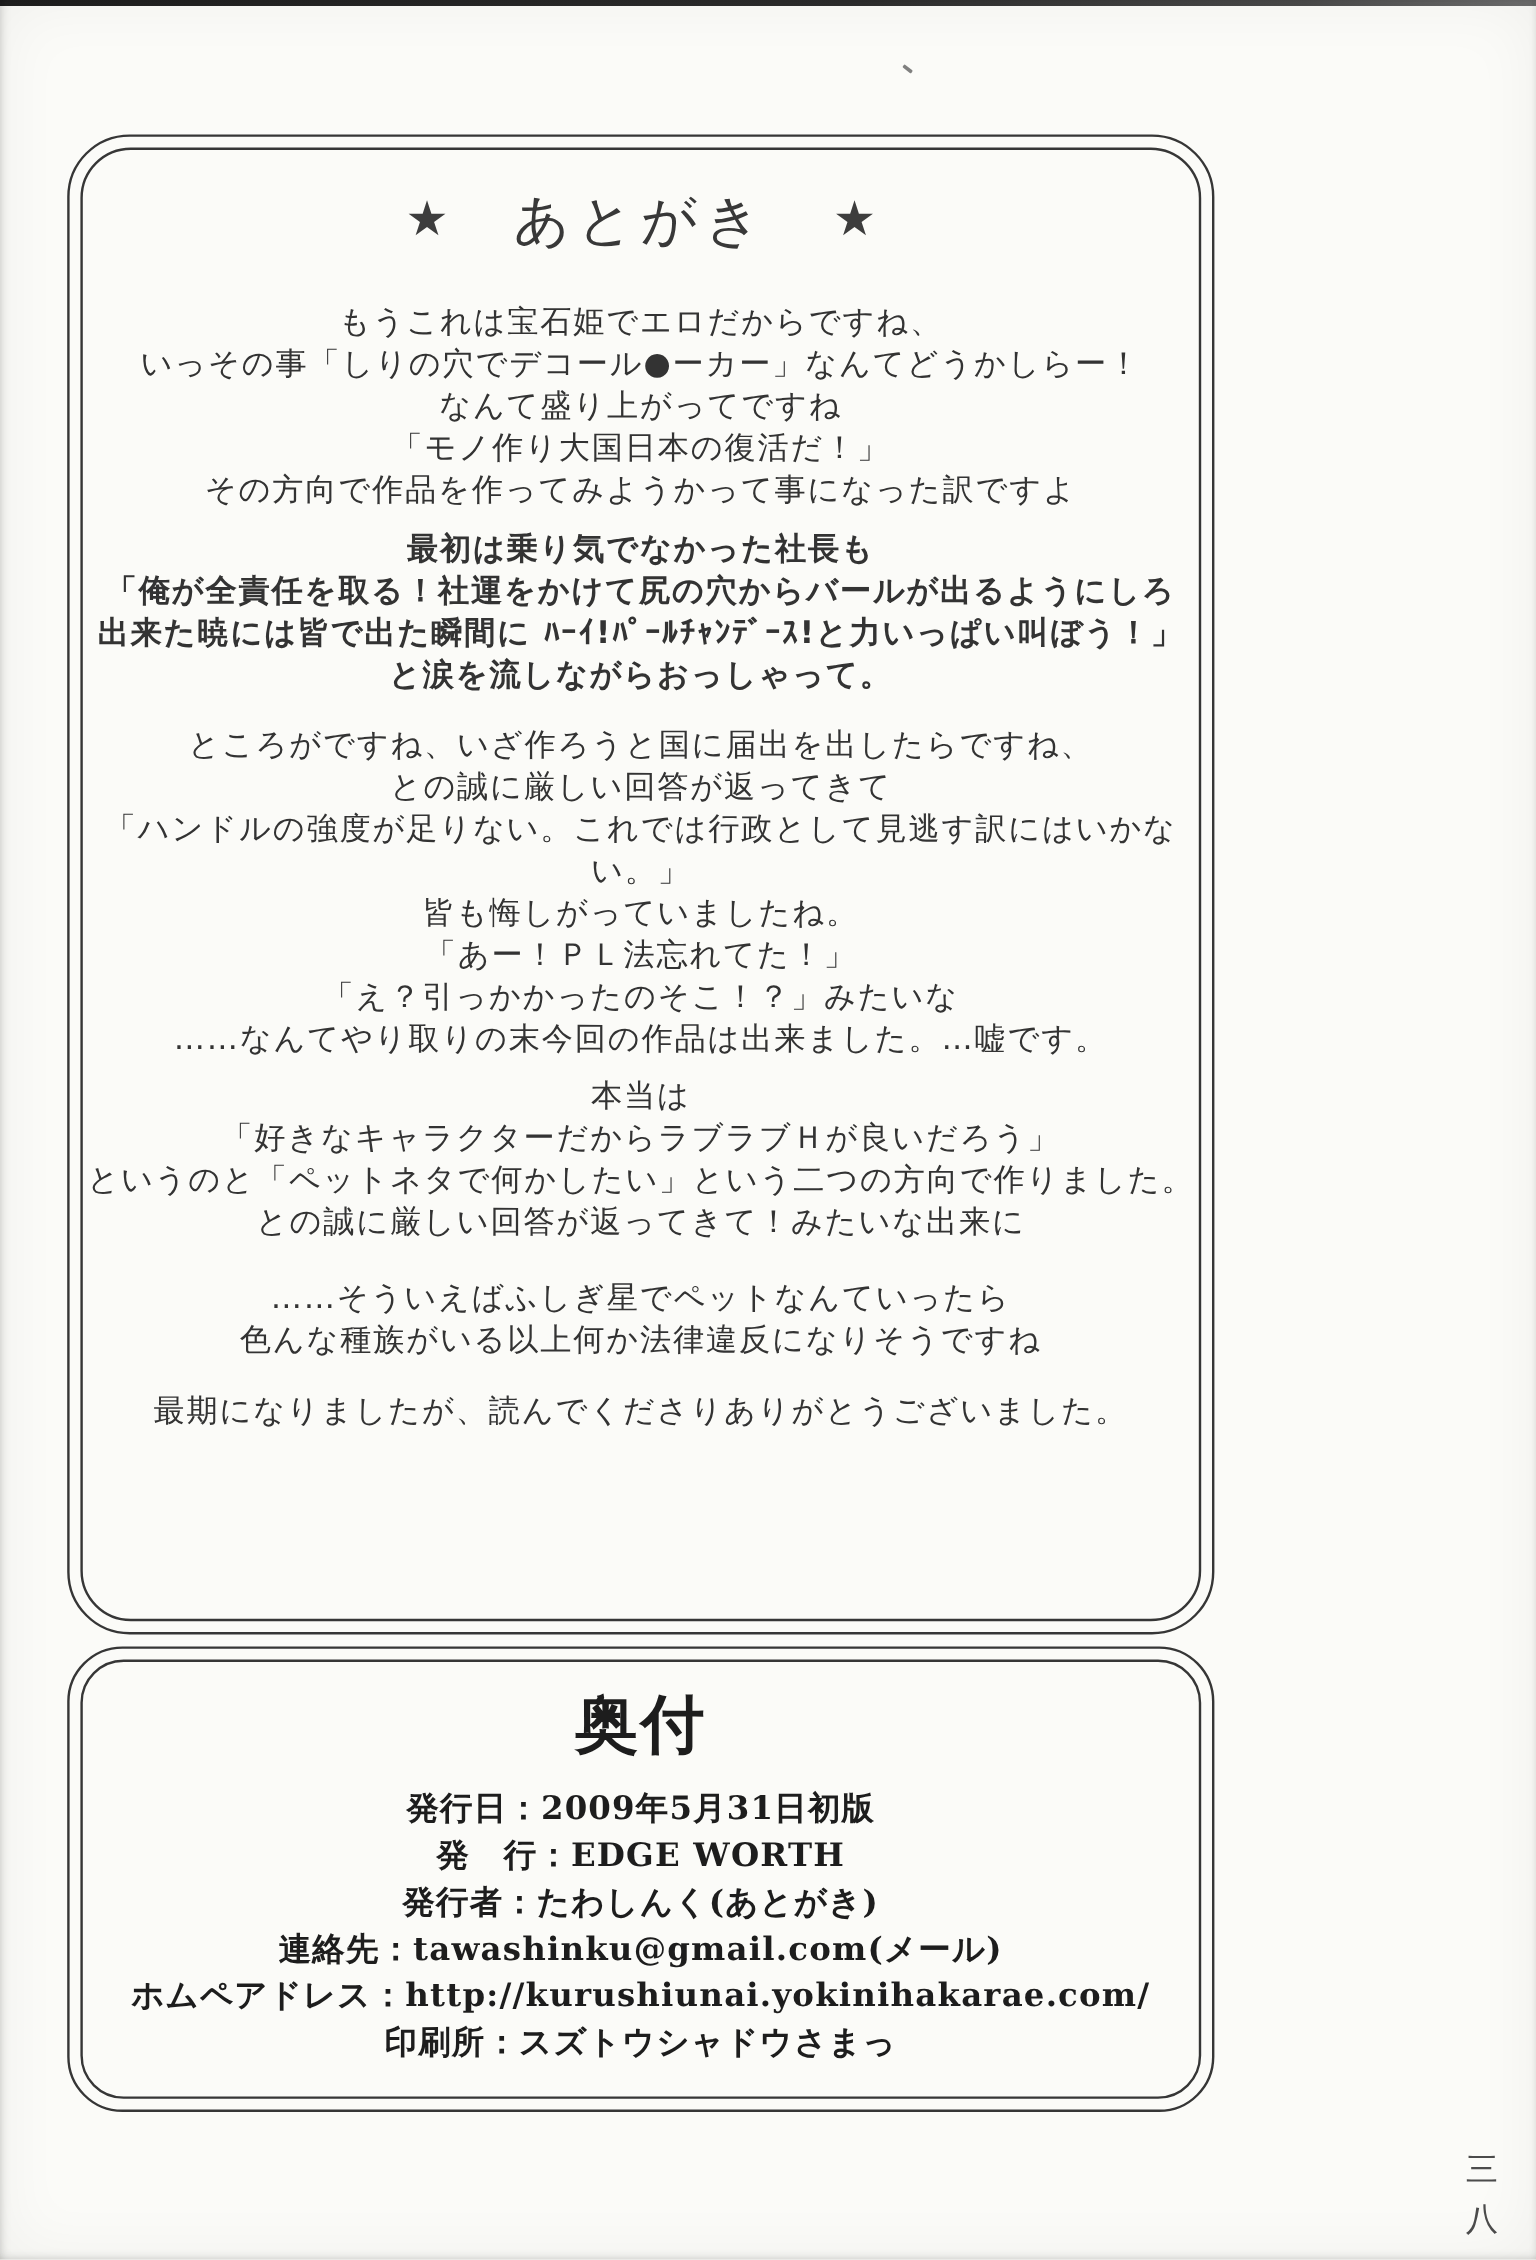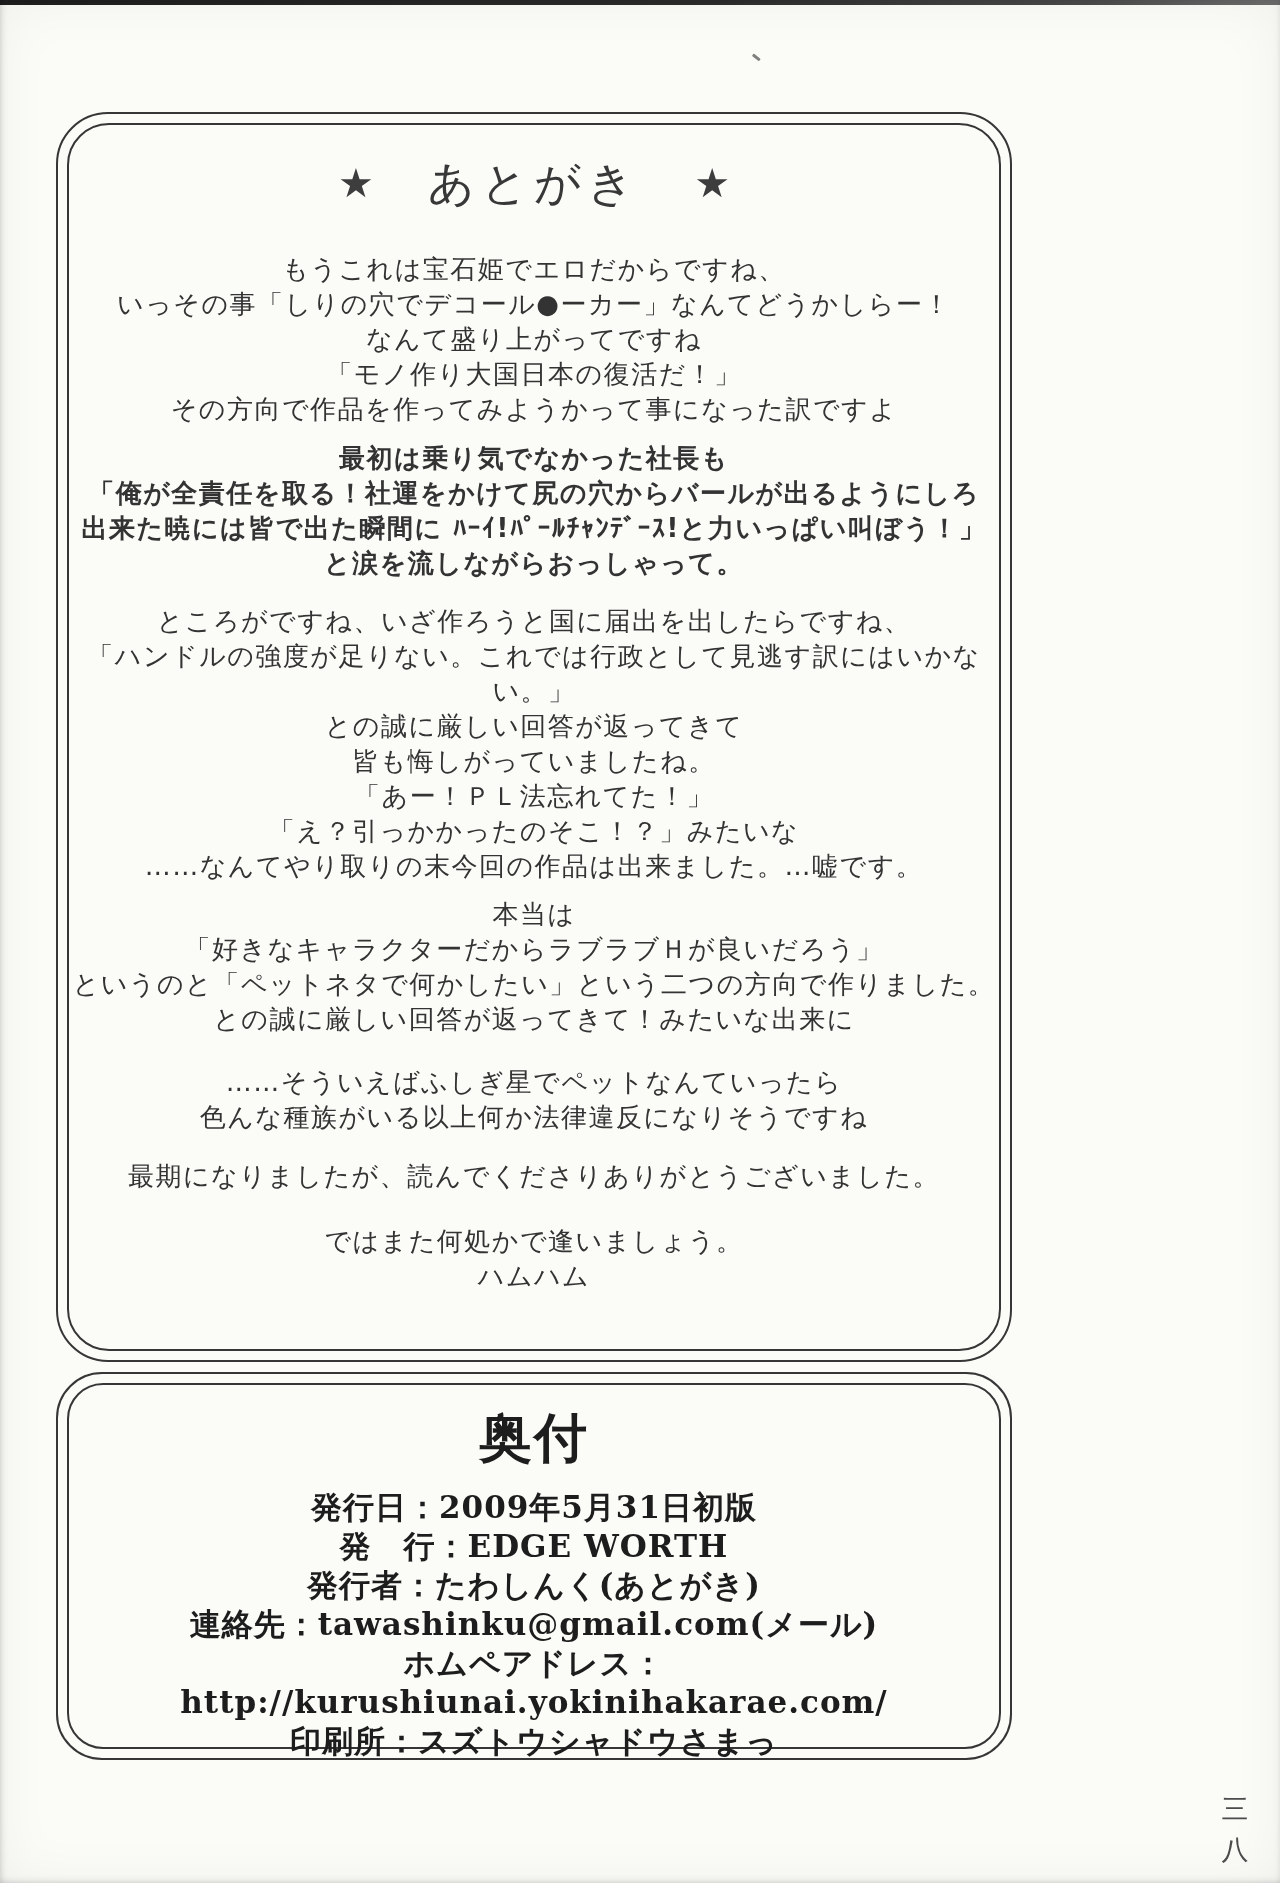--- a/index.html
+++ b/index.html
@@ -115,21 +115,21 @@
   }
   .co-title {
     margin-top: 23px;
     font-size: 53px;
     line-height: 56px;
     font-weight: 700;
     letter-spacing: 2px;
   }
   .co-lines {
     margin-top: 23px;
-    font-size: 31px;
+    font-size: 27px;
     line-height: 39px;
     font-weight: 700;
     letter-spacing: 1px;
   }
   .page-number {
     position: absolute;
     left: 1218px;
     top: 1793px;
     width: 34px;
     display: flex;
@@ -165,43 +165,39 @@
         <div class="aw-line">その方向で作品を作ってみようかって事になった訳ですよ</div>
       </div>
       <div class="aw-para p2">
         <div class="aw-line">最初は乗り気でなかった社長も</div>
         <div class="aw-line">「俺が全責任を取る！社運をかけて尻の穴からバールが出るようにしろ</div>
         <div class="aw-line">出来た暁には皆で出た瞬間に ﾊｰｲ!ﾊﾟｰﾙﾁｬﾝﾃﾞｰｽ!と力いっぱい叫ぼう！」</div>
         <div class="aw-line">と涙を流しながらおっしゃって。</div>
       </div>
       <div class="aw-para p3">
         <div class="aw-line">ところがですね、いざ作ろうと国に届出を出したらですね、</div>
+        <div class="aw-line">との誠に厳しい回答が返ってきて</div>
         <div class="aw-line">「ハンドルの強度が足りない。これでは行政として見逃す訳にはいかない。」</div>
-        <div class="aw-line">との誠に厳しい回答が返ってきて</div>
         <div class="aw-line">皆も悔しがっていましたね。</div>
         <div class="aw-line">「あー！ＰＬ法忘れてた！」</div>
         <div class="aw-line">「え？引っかかったのそこ！？」みたいな</div>
         <div class="aw-line">……なんてやり取りの末今回の作品は出来ました。…嘘です。</div>
       </div>
       <div class="aw-para p4">
         <div class="aw-line">本当は</div>
         <div class="aw-line">「好きなキャラクターだからラブラブＨが良いだろう」</div>
         <div class="aw-line">というのと「ペットネタで何かしたい」という二つの方向で作りました。</div>
         <div class="aw-line">との誠に厳しい回答が返ってきて！みたいな出来に</div>
       </div>
       <div class="aw-para p5">
         <div class="aw-line">……そういえばふしぎ星でペットなんていったら</div>
         <div class="aw-line">色んな種族がいる以上何か法律違反になりそうですね</div>
       </div>
       <div class="aw-para p6">
         <div class="aw-line">最期になりましたが、読んでくださりありがとうございました。</div>
-      </div>
-      <div class="aw-para p7">
-        <div class="aw-line">ではまた何処かで逢いましょう。</div>
-        <div class="aw-line">ハムハム</div>
       </div>
     </div>
   </div>
 </div>
 
 <div class="box colophon-box">
   <div class="box-inner"></div>
   <div class="co-content">
     <div class="co-title">奥付</div>
     <div class="co-lines">

